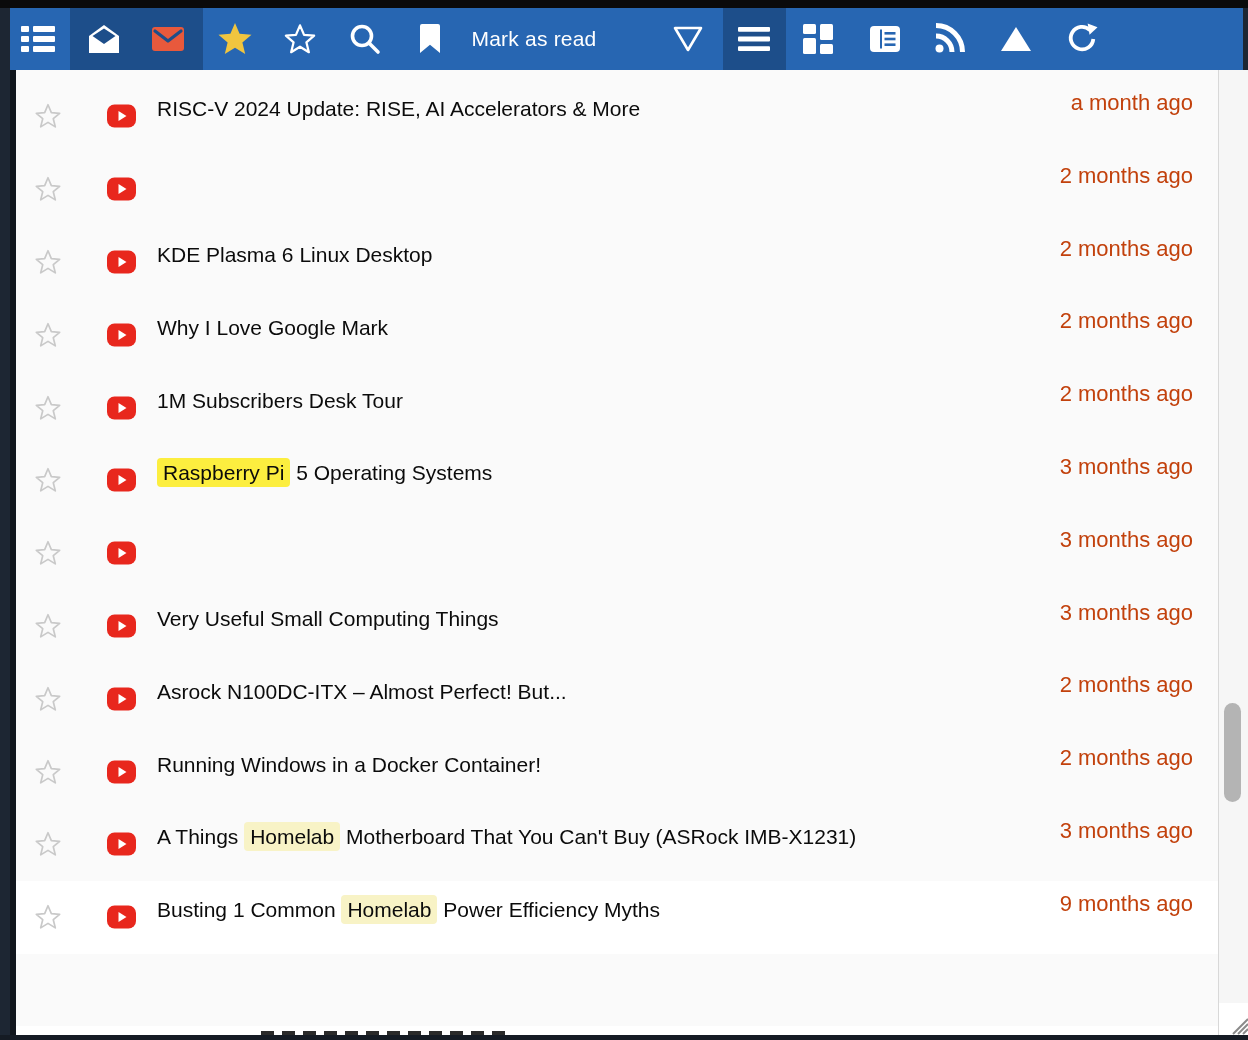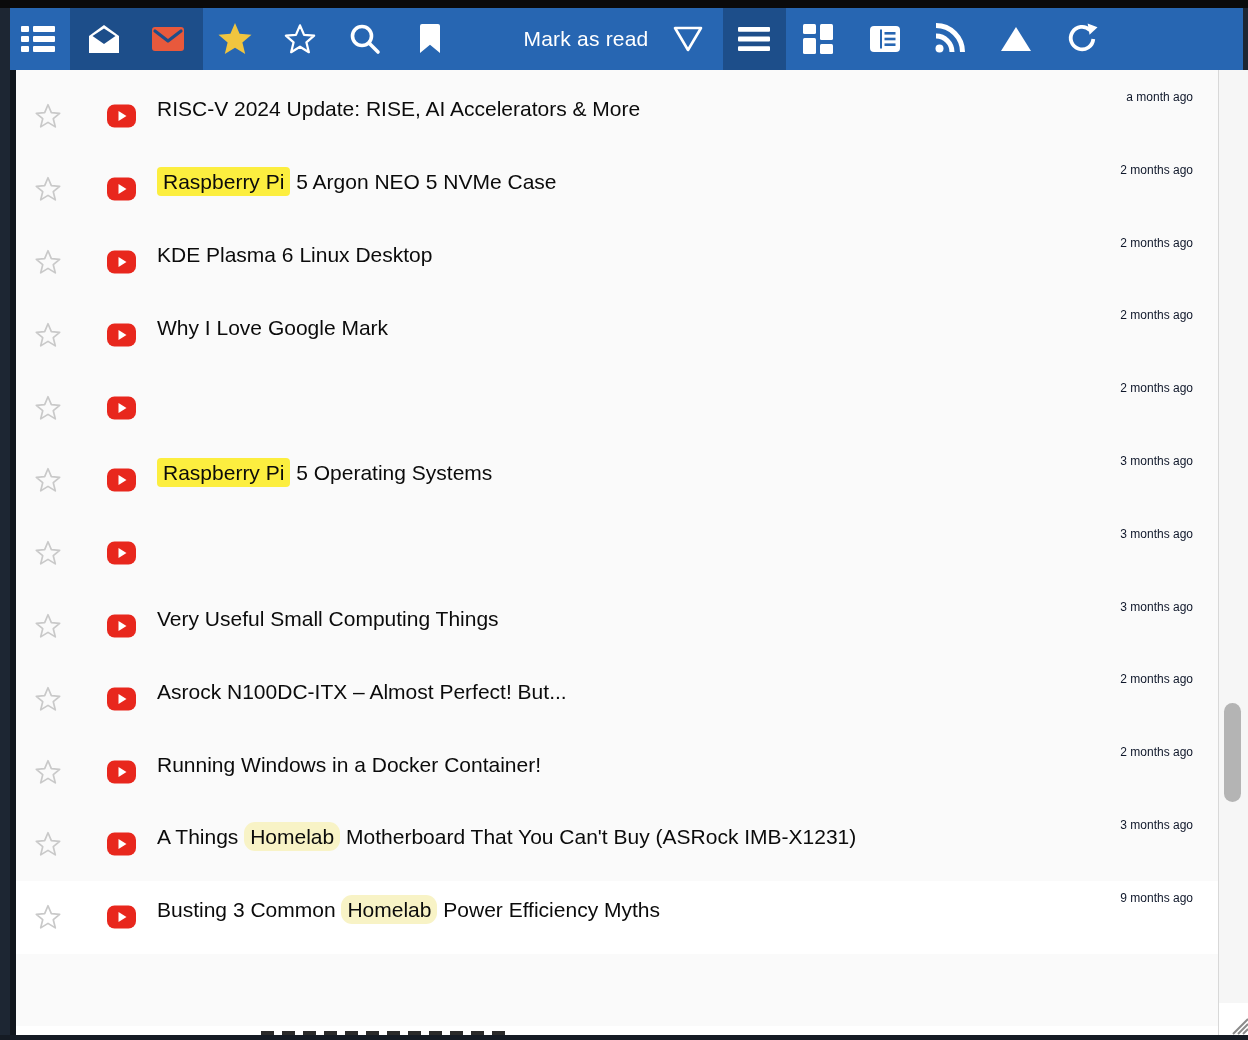--- a/index.html
+++ b/index.html
@@ -9,34 +9,34 @@
   .frame-right{position:absolute;left:1243px;top:8px;width:5px;height:1032px;background:#1d2633;}
   .frame-bottom{position:absolute;left:0;top:1035px;width:1248px;height:5px;background:#151b24;}
 
   
   .toolbar{position:absolute;left:10px;top:8px;width:1233px;height:62px;background:#2766b2;}
   .tb-seg{position:absolute;top:0;height:62px;background:#1d4e8a;}
   .seg-mail{left:60px;width:133px;}
   .seg-menu{left:713px;width:63px;}
   .tbtn{position:absolute;top:0;width:56px;height:62px;display:flex;align-items:center;justify-content:center;cursor:default;}
   .tbtn svg{display:block;}
-  .mark-read{position:absolute;left:488px;top:0;width:176px;height:62px;display:flex;align-items:center;justify-content:center;
+  .mark-read{position:absolute;left:436px;top:0;width:176px;height:62px;display:flex;align-items:center;justify-content:center;
     color:#fff;font-size:21px;letter-spacing:.2px;}
 
   
   .content{position:absolute;left:16px;top:70px;width:1233px;height:965px;background:#fafafa;}
   .rows{position:absolute;left:0;top:0;width:1202px;padding-top:10px;}
   .row{position:relative;width:1202px;height:72.8px;background:#fafafa;}
   .star{position:absolute;left:18px;top:50%;transform:translateY(-50%);}
   .yticon{position:absolute;left:91px;top:50%;transform:translateY(-50%);}
   .title{position:absolute;left:141px;top:50%;transform:translateY(-50%);margin-top:-7px;
     font-size:21px;color:#0b0b0b;white-space:nowrap;}
-  .age{position:absolute;right:25px;top:10px;font-size:12px;color:#0f172a;white-space:nowrap;}
+  .age{position:absolute;right:25px;top:10px;font-size:22px;color:#c2410c;white-space:nowrap;}
   .hl-bright{background:#fcee3f;border-radius:4px;padding:3px 6px;}
-  .hl-pale{background:#f8f3c6;border-radius:11px;padding:3px 6px;}
+  .hl-pale{background:#f8f3c6;border-radius:4px;padding:3px 6px;}
   .partial-row{position:absolute;left:0;top:956.4px;width:1202px;height:8.6px;background:#ffffff;overflow:hidden;}
   .partial-glyphs{position:absolute;left:245px;top:4.5px;width:252px;height:4px;
     background:repeating-linear-gradient(90deg,#2a2a2a 0 13px,transparent 13px 21px);}
 
   
   .v-divider{position:absolute;left:1202px;top:0;width:1px;height:965px;background:#d8d8d8;}
   .scroll-track{position:absolute;left:1203px;top:0;width:30px;height:965px;background:#f6f6f6;}
   .scroll-thumb{position:absolute;left:1208px;top:633px;width:17px;height:99px;border-radius:9px;background:#b4b4b4;}
   .resize-grip{position:absolute;left:1203px;top:933px;width:30px;height:32px;background:#ffffff;
     display:flex;align-items:flex-end;justify-content:flex-end;}
@@ -185,21 +185,20 @@
   </div>
 
   <div class="row">
     <svg class="star" width="28" height="27" viewBox="0 0 36 34">
       <path d="M18 2.5 L22.3 12.6 L33 13.5 L24.8 20.5 L27.4 31 L18 25.2 L8.6 31 L11.2 20.5 L3 13.5 L13.7 12.6 Z" fill="none" stroke="#c9c9c9" stroke-width="2.2" stroke-linejoin="round"></path>
     </svg>
     <svg class="yticon" width="29" height="29" viewBox="0 0 29 29">
       <rect x="0" y="3" width="29" height="23" rx="7.5" fill="#e8271d"></rect>
       <path d="M11.5 9.5 L19.5 14.5 L11.5 19.5 Z" fill="#fff"></path>
     </svg>
-    <div class="title"><span class="hl-bright">Raspberry Pi</span><span> 5 Argon NEO 5 NVMe Case</span></div>
     <div class="age">2 months ago</div>
   </div>
 
   <div class="row">
     <svg class="star" width="28" height="27" viewBox="0 0 36 34">
       <path d="M18 2.5 L22.3 12.6 L33 13.5 L24.8 20.5 L27.4 31 L18 25.2 L8.6 31 L11.2 20.5 L3 13.5 L13.7 12.6 Z" fill="none" stroke="#c9c9c9" stroke-width="2.2" stroke-linejoin="round"></path>
     </svg>
     <svg class="yticon" width="29" height="29" viewBox="0 0 29 29">
       <rect x="0" y="3" width="29" height="23" rx="7.5" fill="#e8271d"></rect>
       <path d="M11.5 9.5 L19.5 14.5 L11.5 19.5 Z" fill="#fff"></path>
@@ -221,20 +220,21 @@
   </div>
 
   <div class="row">
     <svg class="star" width="28" height="27" viewBox="0 0 36 34">
       <path d="M18 2.5 L22.3 12.6 L33 13.5 L24.8 20.5 L27.4 31 L18 25.2 L8.6 31 L11.2 20.5 L3 13.5 L13.7 12.6 Z" fill="none" stroke="#c9c9c9" stroke-width="2.2" stroke-linejoin="round"></path>
     </svg>
     <svg class="yticon" width="29" height="29" viewBox="0 0 29 29">
       <rect x="0" y="3" width="29" height="23" rx="7.5" fill="#e8271d"></rect>
       <path d="M11.5 9.5 L19.5 14.5 L11.5 19.5 Z" fill="#fff"></path>
     </svg>
+    <div class="title"><span>1M Subscribers Desk Tour</span></div>
     <div class="age">2 months ago</div>
   </div>
 
   <div class="row">
     <svg class="star" width="28" height="27" viewBox="0 0 36 34">
       <path d="M18 2.5 L22.3 12.6 L33 13.5 L24.8 20.5 L27.4 31 L18 25.2 L8.6 31 L11.2 20.5 L3 13.5 L13.7 12.6 Z" fill="none" stroke="#c9c9c9" stroke-width="2.2" stroke-linejoin="round"></path>
     </svg>
     <svg class="yticon" width="29" height="29" viewBox="0 0 29 29">
       <rect x="0" y="3" width="29" height="23" rx="7.5" fill="#e8271d"></rect>
       <path d="M11.5 9.5 L19.5 14.5 L11.5 19.5 Z" fill="#fff"></path>
@@ -304,21 +304,21 @@
 
 
   <div class="row" style="background: rgb(255, 255, 255);">
     <svg class="star" width="28" height="27" viewBox="0 0 36 34">
       <path d="M18 2.5 L22.3 12.6 L33 13.5 L24.8 20.5 L27.4 31 L18 25.2 L8.6 31 L11.2 20.5 L3 13.5 L13.7 12.6 Z" fill="none" stroke="#c9c9c9" stroke-width="2.2" stroke-linejoin="round"></path>
     </svg>
     <svg class="yticon" width="29" height="29" viewBox="0 0 29 29">
       <rect x="0" y="3" width="29" height="23" rx="7.5" fill="#e8271d"></rect>
       <path d="M11.5 9.5 L19.5 14.5 L11.5 19.5 Z" fill="#fff"></path>
     </svg>
-    <div class="title"><span>Busting 3 Common </span><span class="hl-pale">Homelab</span><span> Power Efficiency Myths</span></div>
+    <div class="title"><span>Busting 1 Common </span><span class="hl-pale">Homelab</span><span> Power Efficiency Myths</span></div>
     <div class="age">9 months ago</div>
   </div>
 </div>
   <div class="partial-row">
     <div class="partial-glyphs"></div>
   </div>
   <div class="v-divider"></div>
   <div class="scroll-track"></div>
   <div class="scroll-thumb"></div>
   <div class="resize-grip">

